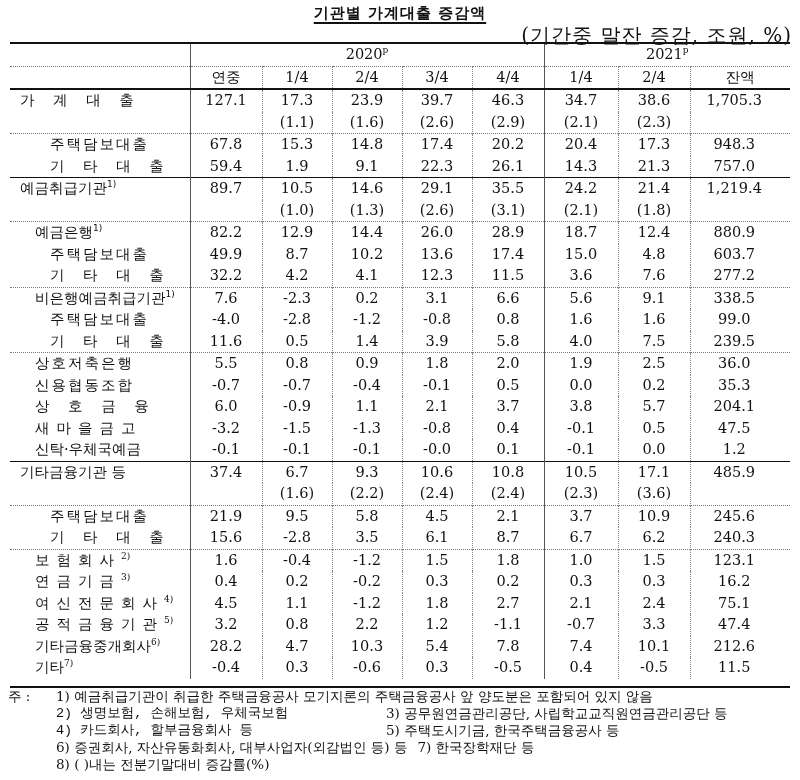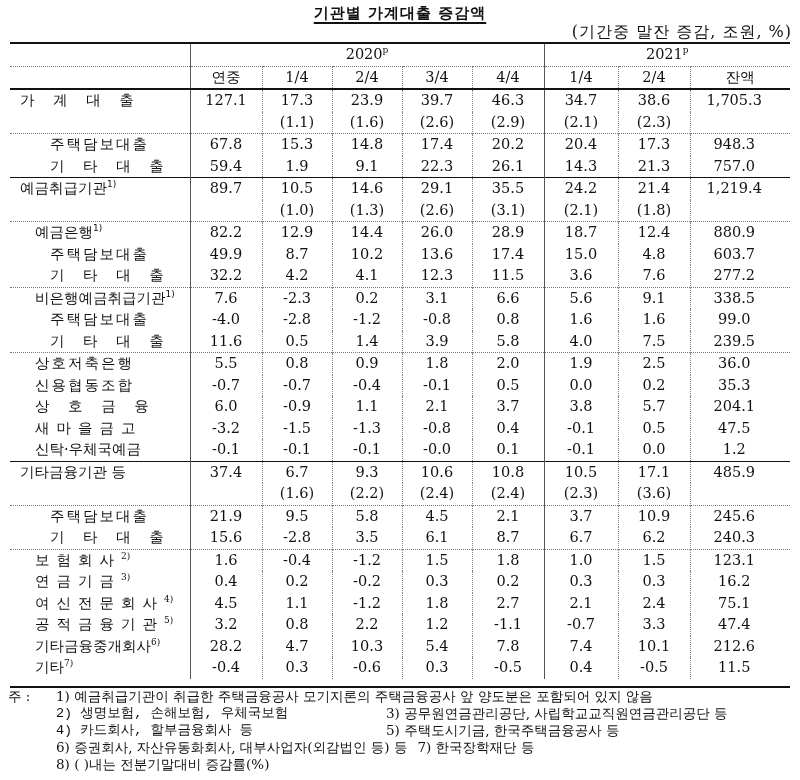--- a/index.html
+++ b/index.html
@@ -5,21 +5,21 @@
   * { box-sizing: border-box; margin: 0; padding: 0; }
   html, body { width: 800px; height: 780px; background: #ffffff; overflow: hidden; }
   body { font-family: "DejaVu Serif", "Liberation Serif", serif; color: #111; position: relative; }
 
   .title {
     position: absolute; left: 0; width: 800px; top: 4px; text-align: center;
     font-size: 15px; font-weight: bold; letter-spacing: 1px;
   }
   .title span { text-decoration: underline; text-underline-offset: 4px; text-decoration-thickness: 2px; }
   .unit {
-    position: absolute; right: 8px; top: 22px; font-size: 16px; letter-spacing: 1px;
+    position: absolute; right: 8px; top: 22px; font-size: 20px; letter-spacing: 1px;
   }
 
   table.main {
     position: absolute; left: 10px; top: 42px; width: 780px;
     border-collapse: collapse; table-layout: fixed;
     font-size: 14.5px;
   }
   table.main td, table.main th { padding: 0; font-weight: normal; height: 21.5px; line-height: 21.5px; white-space: nowrap; }
   table.main thead tr.year th { border-top: 2.5px solid #111; height: 23px; }
   table.main thead tr.sub th { border-top: 1px dotted #777; border-bottom: 2.5px solid #111; height: 23px; }

